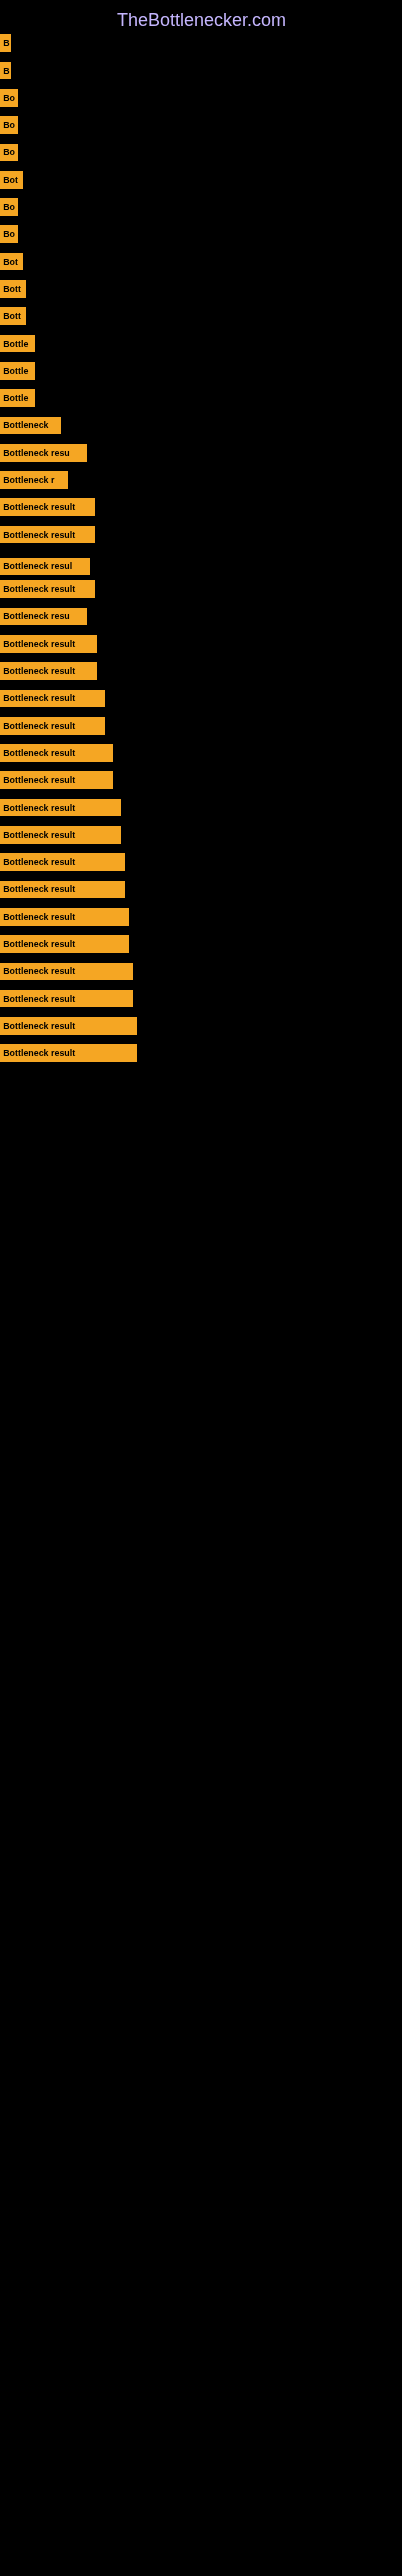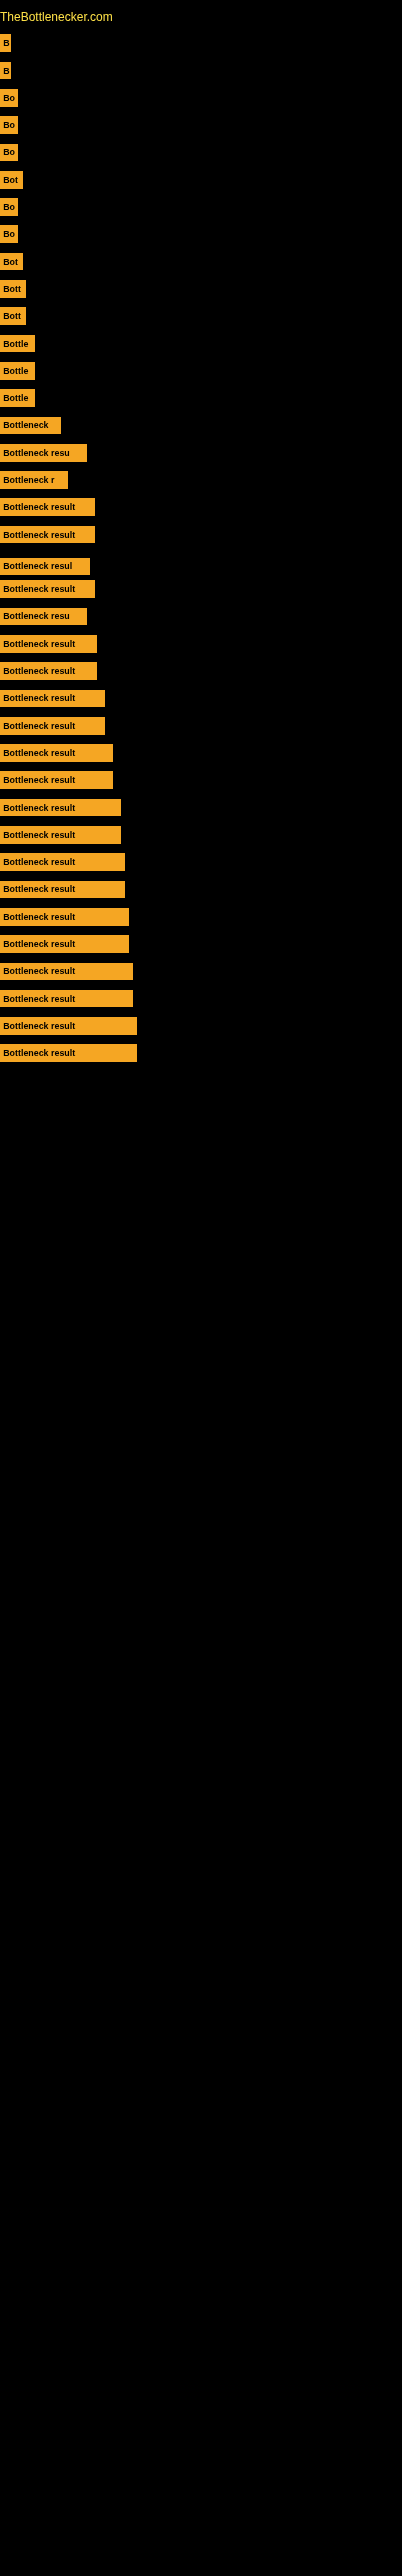--- a/index.html
+++ b/index.html
@@ -10,23 +10,23 @@
 
     body {
       background-color: #000;
       width: 403px;
       min-height: 2576px;
       font-family: Arial, sans-serif;
       position: relative;
     }
 
     .site-title {
-      color: #fde047;
-      font-size: 12px;
-      text-align: left;
+      color: #c4b5fd;
+      font-size: 18px;
+      text-align: center;
       padding: 6.4px 0 3.2px 0;
       position: absolute;
       top: 3.2px;
       left: 0;
       right: 0;
     }
 
     .bars-container {
       position: absolute;
       top: 24px;

